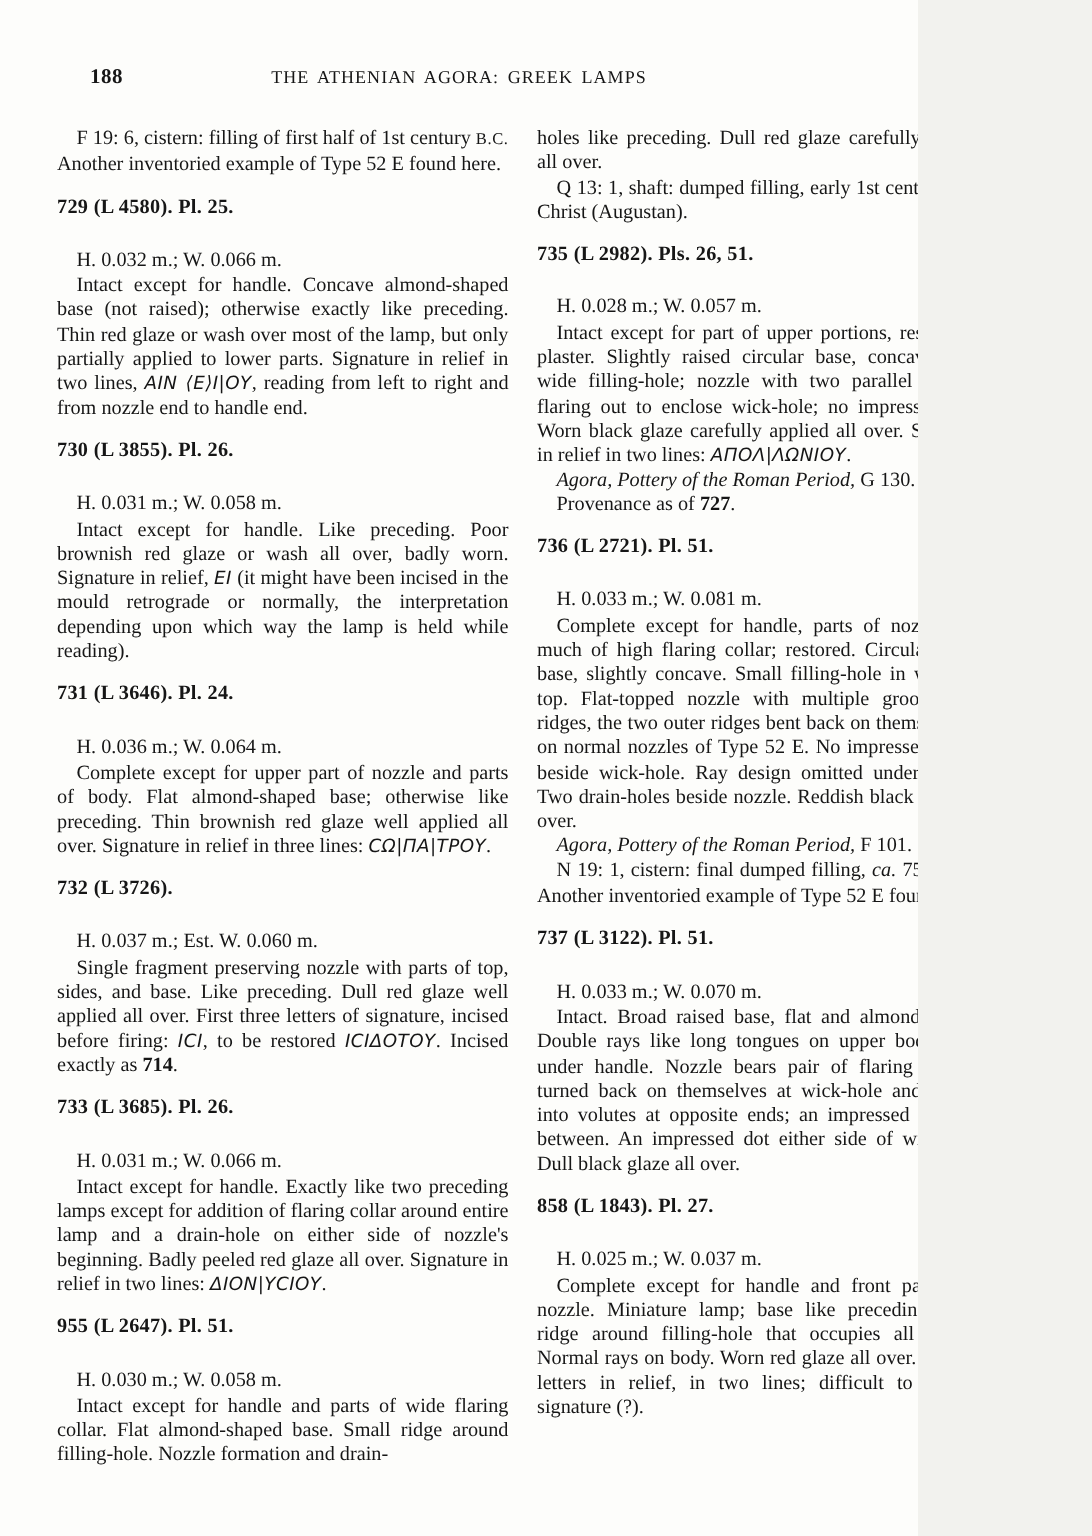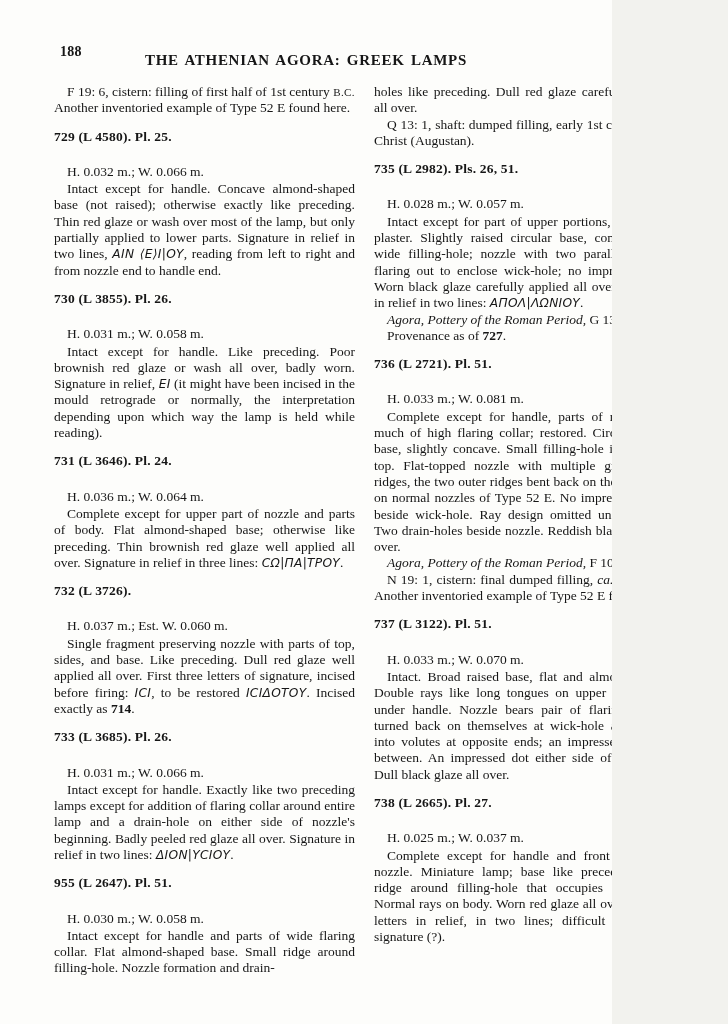--- a/index.html
+++ b/index.html
@@ -19,29 +19,28 @@
     position:absolute;
     top:44px;left:54px;right:54px;
     height:18px;
   }
   .page-number{
     position:absolute;left:6px;top:0;
     font-weight:bold;font-size:14px;letter-spacing:.3px;
   }
   .running-title{
     text-align:center;
-    font-weight:bold;
-    font-size:15px;
+    font-weight:normal;
+    font-size:12px;
     letter-spacing:.7px;
     word-spacing:2px;
-    margin-top:8px;
   }
   .cols{
     position:absolute;
-    top:84px;left:54px;
+    top:84px;left:38px;
     width:621px;
     display:flex;
     gap:19px;
   }
   .col{width:301px;font-size:13.5px;line-height:16.3px;}
   .blk span{white-space:pre-wrap;}
   .para{text-align:justify;text-indent:13px;}
   .para-cont{text-align:justify;text-indent:0;}
   .entry-head{font-weight:bold;margin-top:12px;margin-bottom:3px;letter-spacing:.2px;}
   .dims{text-indent:13px;margin-bottom:1px;margin-top:19px;}
@@ -90,18 +89,18 @@
         <div class="blk ref"><span class="run-i">Agora, Pottery of the Roman Period,</span><span> G 130.</span></div>
         <div class="blk ref"><span>Provenance as of </span><span class="run-b">727</span><span>.</span></div>
         <div class="blk entry-head"><span>736 (L 2721). Pl. 51.</span></div>
         <div class="blk dims"><span>H. 0.033 m.; W. 0.081 m.</span></div>
         <div class="blk para"><span>Complete except for handle, parts of nozzle, and much of high flaring collar; restored. Circular raised base, slightly concave. Small filling-hole in wide flat top. Flat-topped nozzle with multiple grooves and ridges, the two outer ridges bent back on themselves as on normal nozzles of Type 52 E. No impressed circles beside wick-hole. Ray design omitted under handle. Two drain-holes beside nozzle. Reddish black glaze all over.</span></div>
         <div class="blk ref"><span class="run-i">Agora, Pottery of the Roman Period,</span><span> F 101.</span></div>
         <div class="blk para"><span>N 19: 1, cistern: final dumped filling, </span><span class="run-i">ca.</span><span> 75-25 </span><span class="run-sc">B.C.</span><span> Another inventoried example of Type 52 E found here.</span></div>
         <div class="blk entry-head"><span>737 (L 3122). Pl. 51.</span></div>
         <div class="blk dims"><span>H. 0.033 m.; W. 0.070 m.</span></div>
         <div class="blk para"><span>Intact. Broad raised base, flat and almond-shaped. Double rays like long tongues on upper body, none under handle. Nozzle bears pair of flaring grooves turned back on themselves at wick-hole and curling into volutes at opposite ends; an impressed palmette between. An impressed dot either side of wick-hole. Dull black glaze all over.</span></div>
-        <div class="blk entry-head"><span>738 (L 2665). Pl. 27.</span></div>
+        <div class="blk entry-head"><span>858 (L 1843). Pl. 27.</span></div>
         <div class="blk dims"><span>H. 0.025 m.; W. 0.037 m.</span></div>
         <div class="blk para"><span>Complete except for handle and front parts with nozzle. Miniature lamp; base like preceding. Little ridge around filling-hole that occupies all of top. Normal rays on body. Worn red glaze all over. On base letters in relief, in two lines; difficult to read; a signature (?).</span></div>
       </div>
   </div>
 </div>
 
 </body></html>

